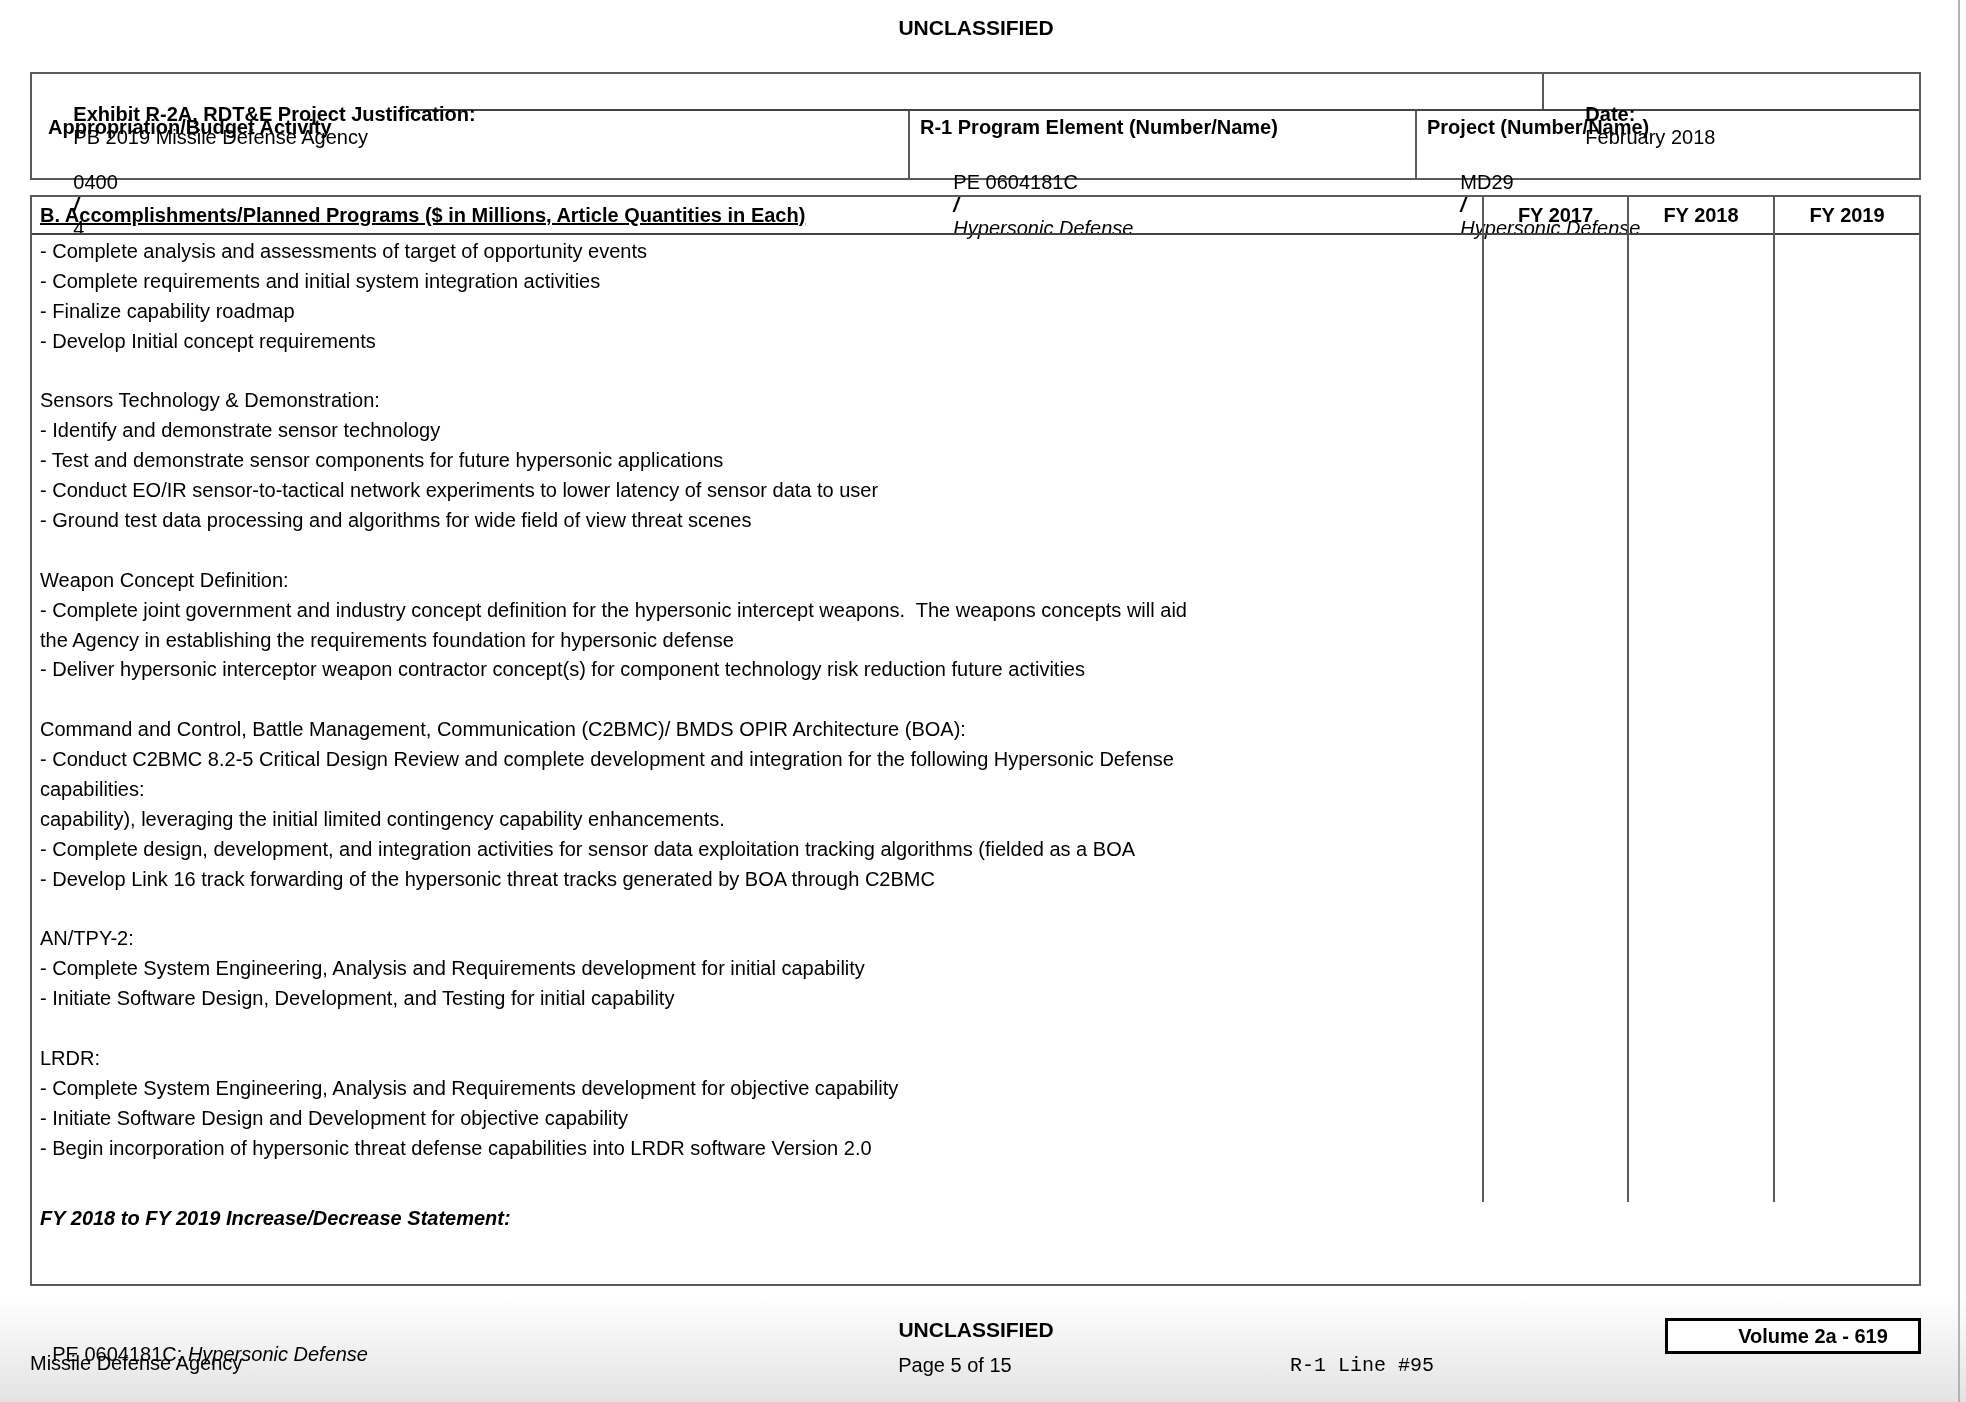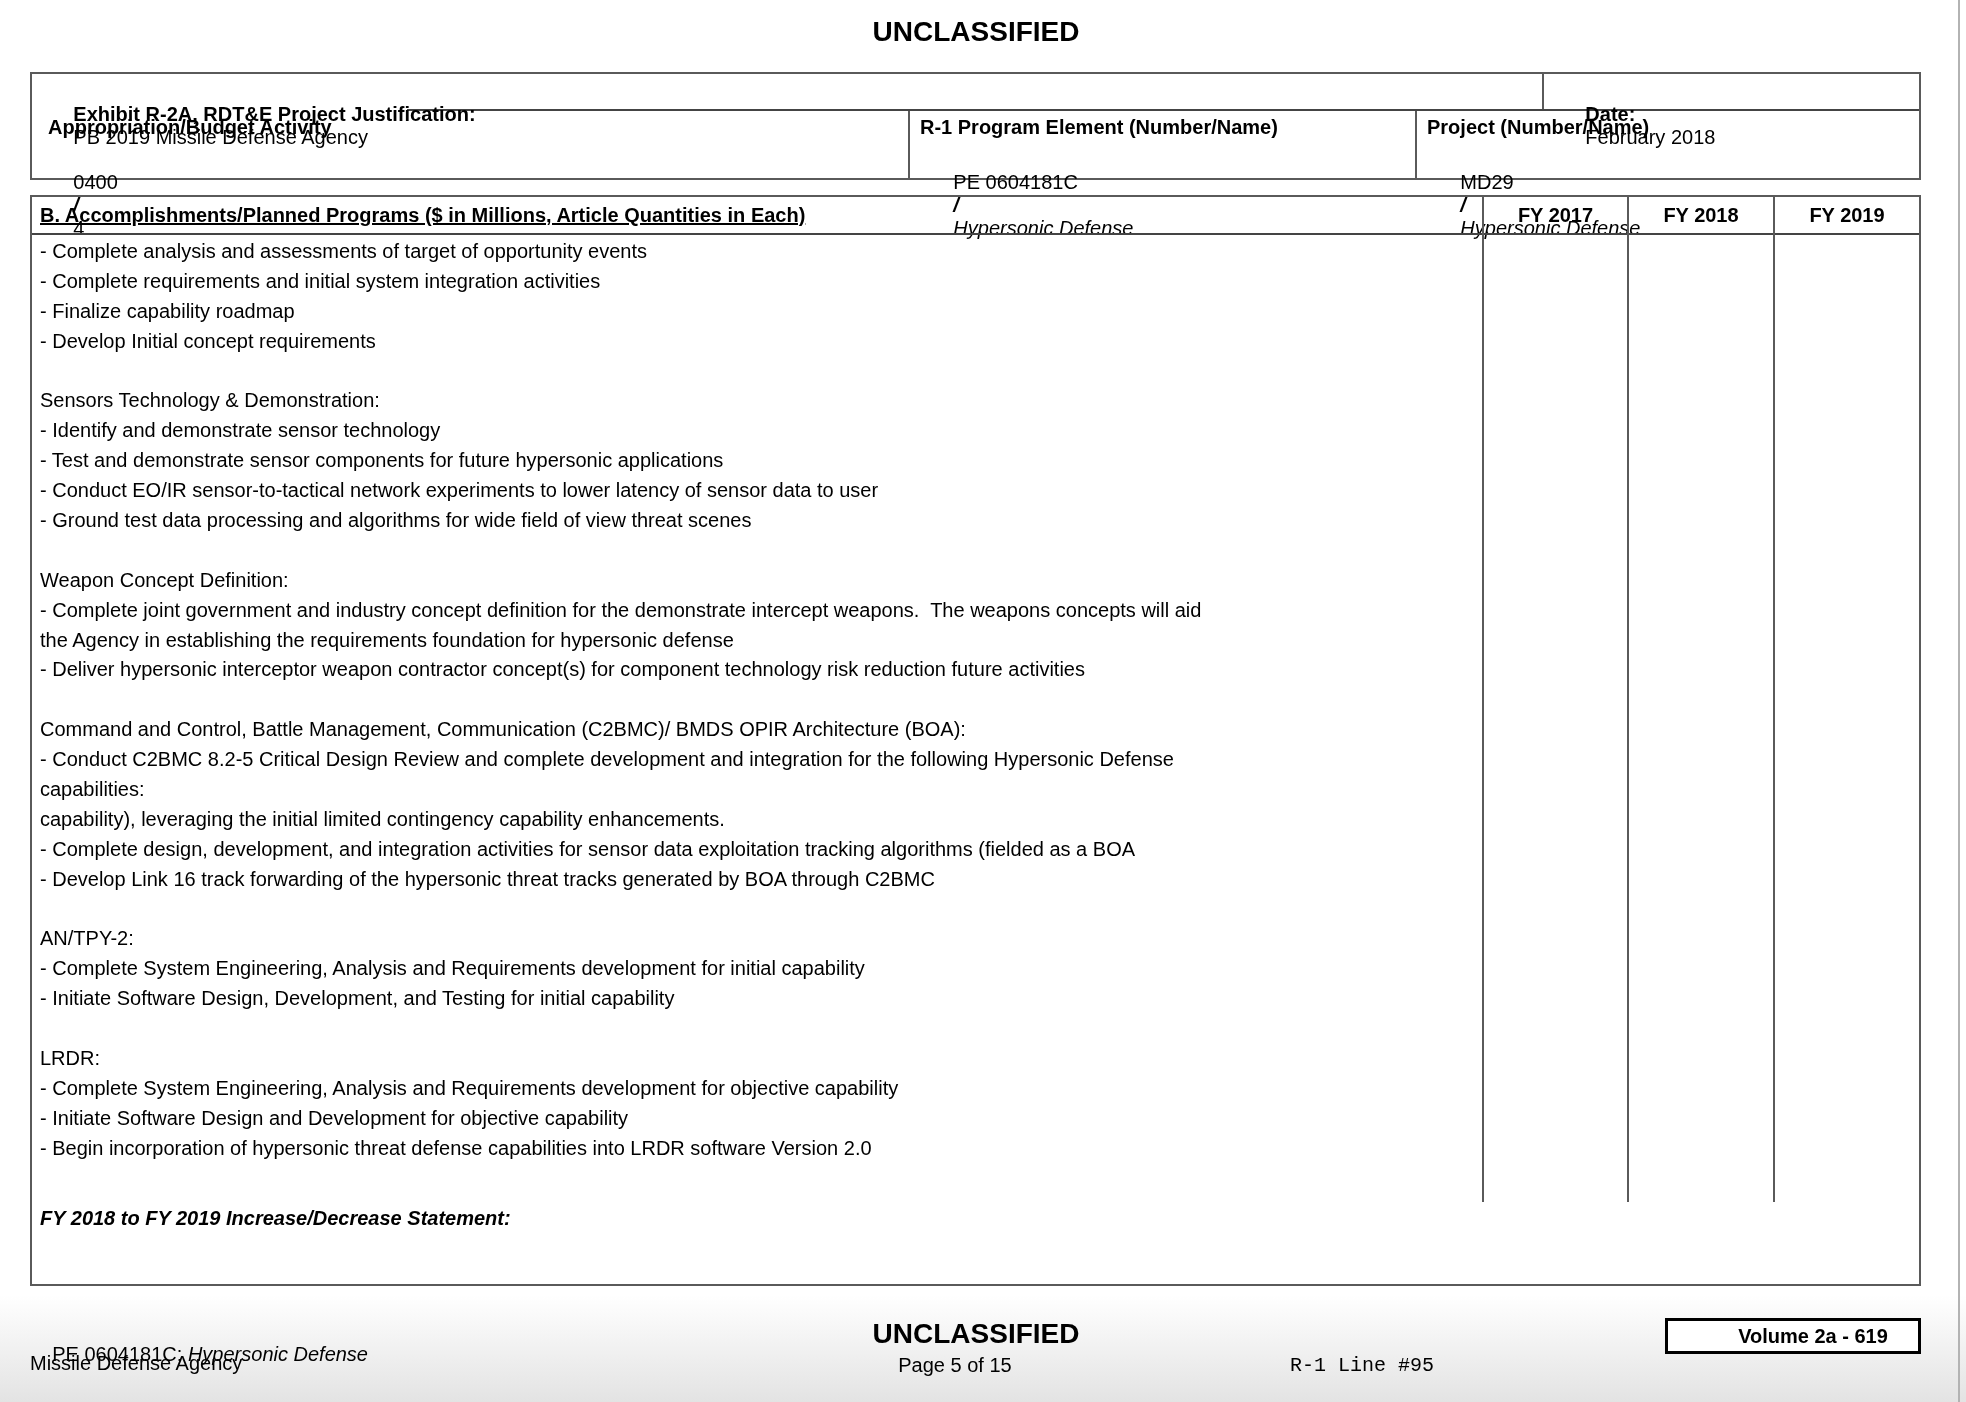--- a/index.html
+++ b/index.html
@@ -7,21 +7,21 @@
     position:relative; width:1966px; height:1402px;
     background:#ffffff; color:#000000;
     font-family:"Liberation Sans", sans-serif; font-size:20px;
     overflow:hidden;
   }
   .abs { position:absolute; }
   .b { font-weight:bold; }
   .i { font-style:italic; }
   .bi { font-weight:bold; font-style:italic; }
   .center { text-align:center; }
-  .fs23 { font-size:28px; }
+  .fs23 { font-size:21px; }
 
   
   .fade { position:absolute; left:0; top:1295px; width:1966px; height:107px;
           background:linear-gradient(#ffffff, #e3e3e3); }
   .page-edge { position:absolute; left:1958px; top:0; width:2px; height:1402px;
                background:#b3b3b3; }
 
   
   .hdr { position:absolute; left:30px; top:72px; width:1891px; height:108px;
          border:2px solid #5a5a5a; box-sizing:border-box; }
@@ -113,21 +113,21 @@
         <div class="line">- Finalize capability roadmap</div>
         <div class="line">- Develop Initial concept requirements</div>
         <div class="line"></div>
         <div class="line">Sensors Technology &amp; Demonstration:</div>
         <div class="line">- Identify and demonstrate sensor technology</div>
         <div class="line">- Test and demonstrate sensor components for future hypersonic applications</div>
         <div class="line">- Conduct EO/IR sensor-to-tactical network experiments to lower latency of sensor data to user</div>
         <div class="line">- Ground test data processing and algorithms for wide field of view threat scenes</div>
         <div class="line"></div>
         <div class="line">Weapon Concept Definition:</div>
-        <div class="line">- Complete joint government and industry concept definition for the demonstrate intercept weapons.  The weapons concepts will aid</div>
+        <div class="line">- Complete joint government and industry concept definition for the hypersonic intercept weapons.  The weapons concepts will aid</div>
         <div class="line">the Agency in establishing the requirements foundation for hypersonic defense</div>
         <div class="line">- Deliver hypersonic interceptor weapon contractor concept(s) for component technology risk reduction future activities</div>
         <div class="line"></div>
         <div class="line">Command and Control, Battle Management, Communication (C2BMC)/ BMDS OPIR Architecture (BOA):</div>
         <div class="line">- Conduct C2BMC 8.2-5 Critical Design Review and complete development and integration for the following Hypersonic Defense</div>
         <div class="line">capabilities:</div>
         <div class="line">capability), leveraging the initial limited contingency capability enhancements.</div>
         <div class="line">- Complete design, development, and integration activities for sensor data exploitation tracking algorithms (fielded as a BOA</div>
         <div class="line">- Develop Link 16 track forwarding of the hypersonic threat tracks generated by BOA through C2BMC</div>
         <div class="line"></div>

